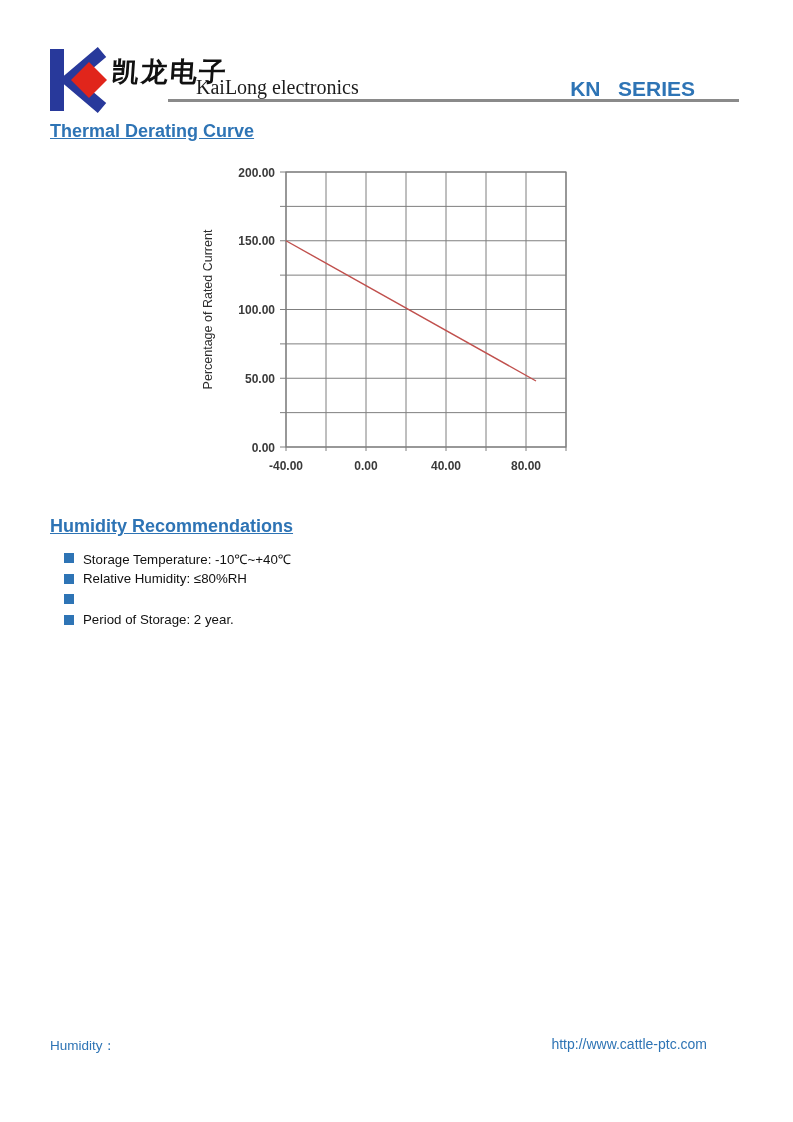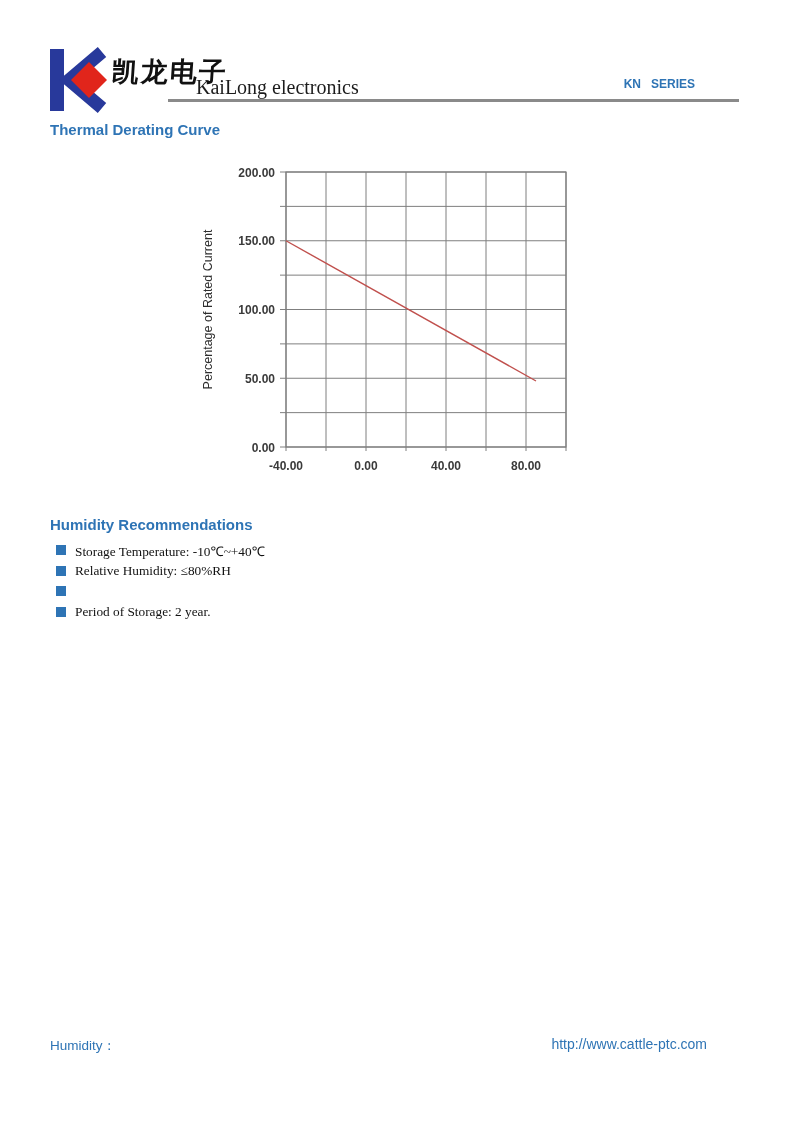--- a/index.html
+++ b/index.html
@@ -20,42 +20,43 @@
     letter-spacing:2px;color:#111;
     transform:skewX(-4deg);
   }
   .brand-en{
     left:196px;top:76px;
     font-family:"Liberation Serif",serif;
     font-size:20px;color:#1c1c1c;
   }
   .series{
     right:98px;top:77px;
-    font-size:12px;font-weight:bold;
+    font-size:21px;font-weight:bold;
     color:#2e74b5;white-space:pre;
   }
   .header-rule{
     left:168px;top:99px;width:571px;height:3px;
     background:#8a8a8a;
   }
   
   .sec-title{
-    font-size:15px;font-weight:bold;color:#2e74b5;
+    font-size:18px;font-weight:bold;color:#2e74b5;
     font-family:"Liberation Sans",sans-serif;
+    text-decoration:underline;
   }
   .title-thermal{left:50px;top:121px;}
   .title-storage{left:50px;top:516px;}
   
   .chart-wrap{left:190px;top:157px;width:400px;height:330px;}
   .tick{font-family:"Liberation Sans",sans-serif;font-size:12px;font-weight:bold;fill:#3a3a3a;}
   .axis-title{font-family:"Liberation Sans",sans-serif;font-size:12.5px;fill:#2e2e2e;}
   
   .storage-list{
     left:52px;top:538px;width:600px;
-    list-style:none;margin:4px;padding:0;font-family:Liberation Serif, serif;
+    list-style:none;margin:12px;padding:0;
   }
   .storage-list li{
     display:flex;align-items:flex-start;
     height:20.5px;font-size:13.3px;color:#111;
   }
   .bullet{
     width:10px;height:10px;background:#2e74b5;
     margin:3px 9px 0 0;flex:0 0 10px;
   }
   

